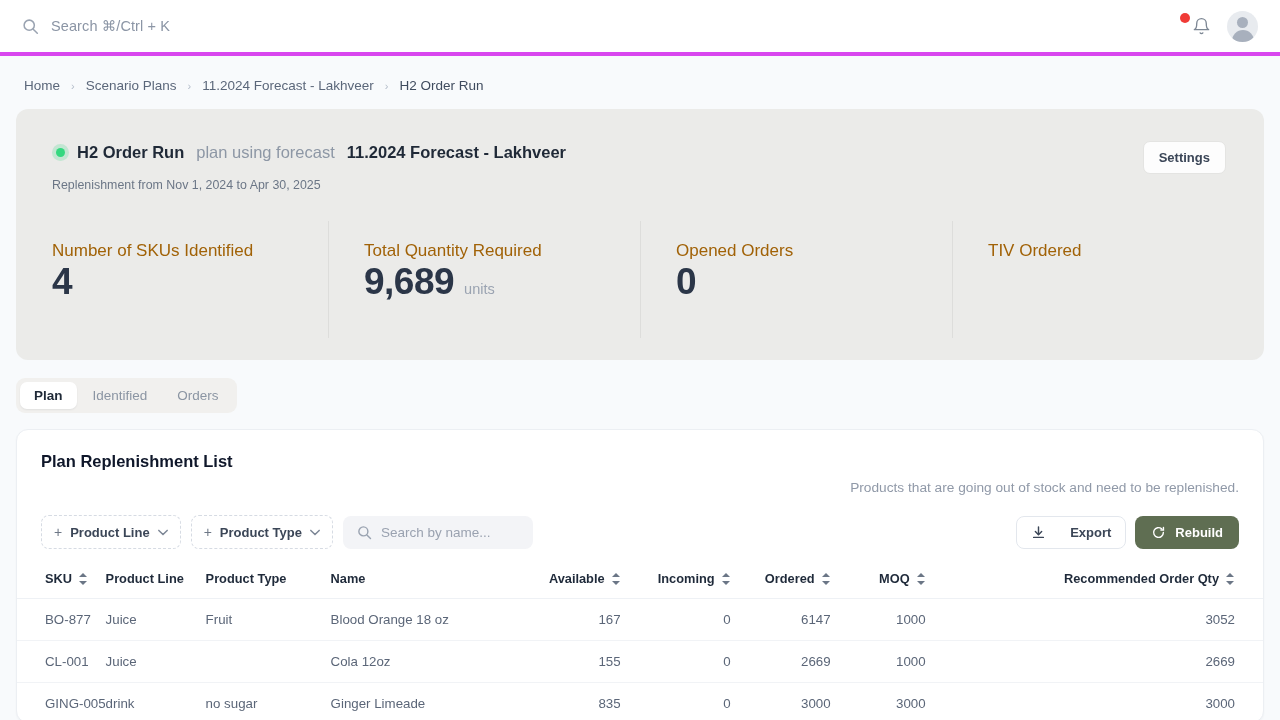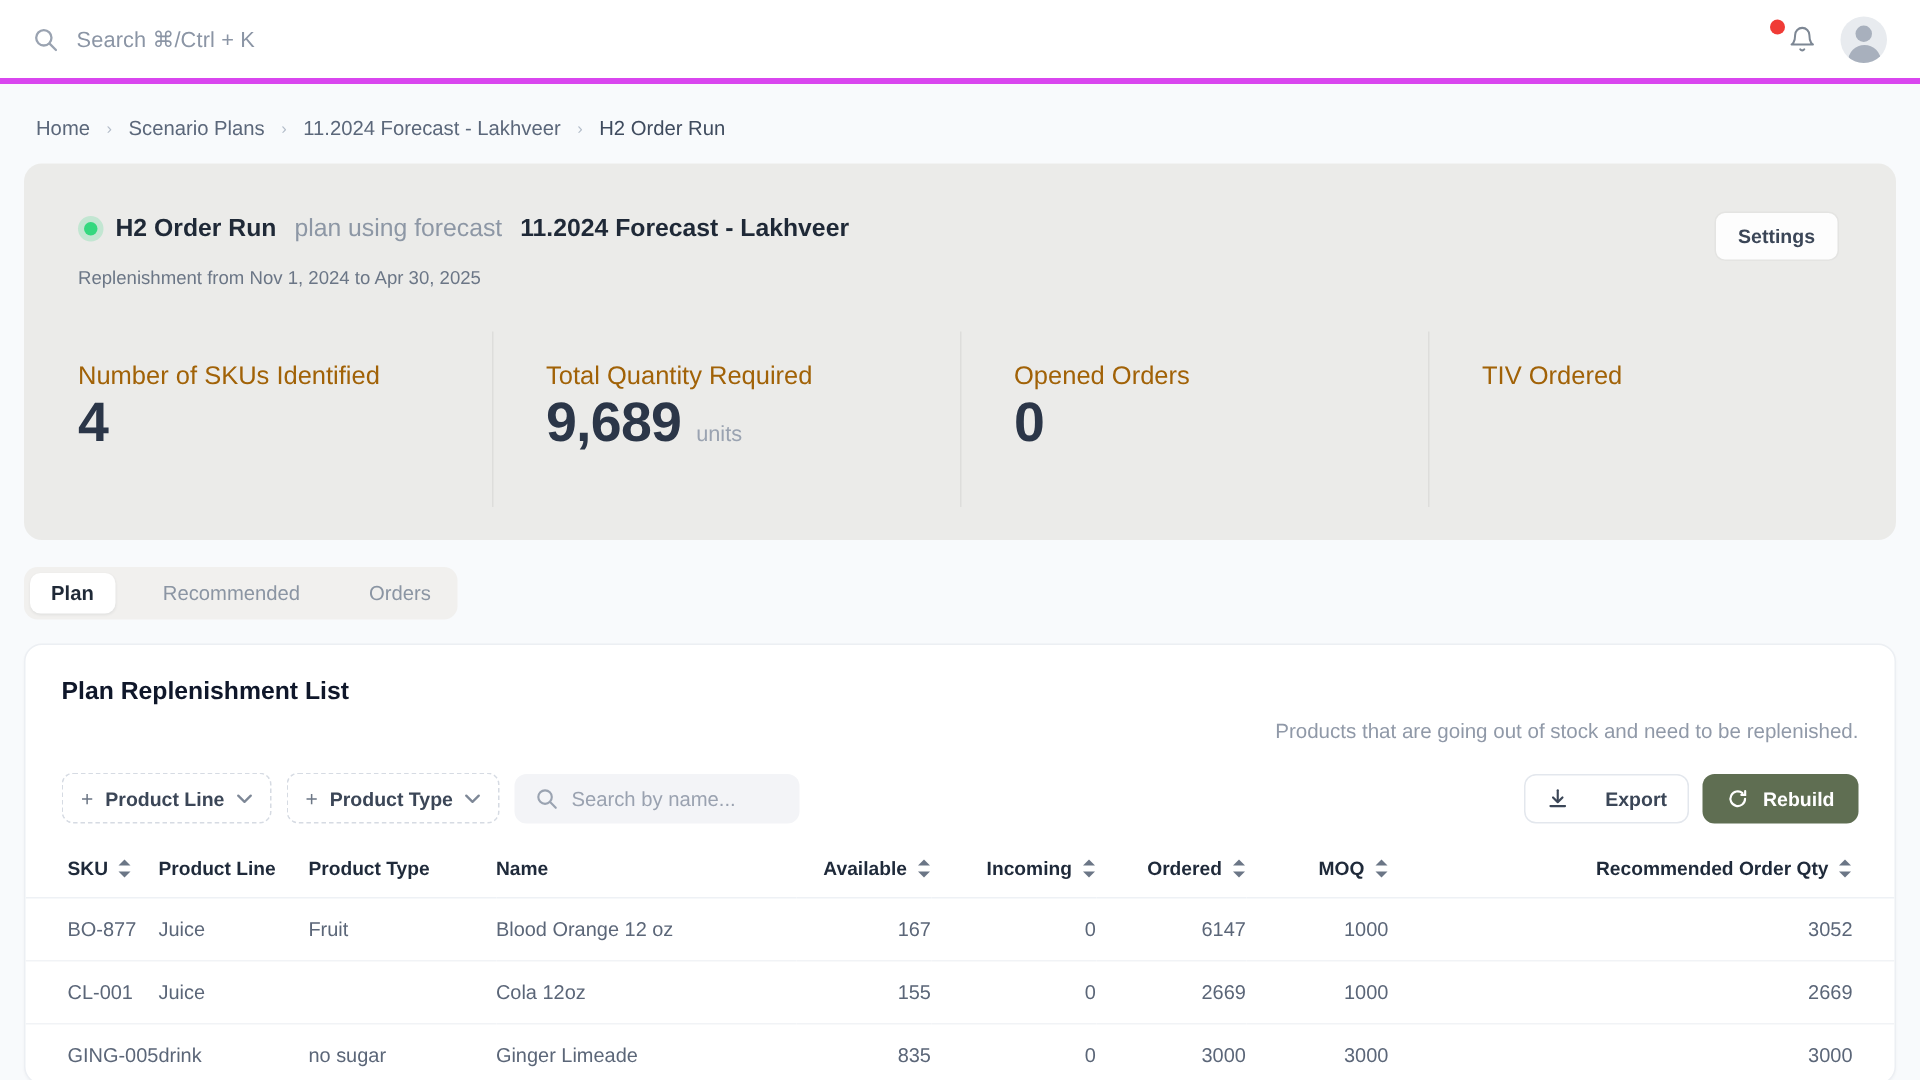--- a/index.html
+++ b/index.html
@@ -105,21 +105,21 @@
   .stat-label { font-size: 17px; color: #a16207; margin-bottom: 0; }
   .stat-value {
     font-size: 37px; font-weight: 700; color: #2b3648;
     letter-spacing: -.5px; display: flex; align-items: baseline; gap: 10px;
   }
   .stat-unit { font-size: 14.5px; font-weight: 400; color: #9aa3b1; letter-spacing: 0; }
 
   
   .tabs {
     margin: 18px 16px 0 16px;
-    display: inline-flex; gap: 18px;
+    display: inline-flex; gap: 2px;
     background: #f1f0ee;
     border-radius: 9px; padding: 4px;
   }
   .tab {
     font-size: 13.5px; color: #8b95a3; font-weight: 400;
     padding: 6px 14px; border-radius: 7px; cursor: pointer;
     font-family: "Liberation Sans", sans-serif;
     border: none; background: transparent;
   }
   .tab.active {
@@ -291,21 +291,21 @@
     </div>
     <div class="stat">
       <div class="stat-label">TIV Ordered</div>
     </div>
   </div>
 </section>
 
 
 <div class="tabs">
   <button class="tab active">Plan</button>
-  <button class="tab">Recommended</button>
+  <button class="tab">Identified</button>
   <button class="tab">Orders</button>
 </div>
 
 
 <section class="panel">
   <div class="panel-head">
     <div class="panel-title">Plan Replenishment List</div>
     <div class="panel-sub">Products that are going out of stock and need to be replenished.</div>
   </div>
 
@@ -415,21 +415,21 @@
               <span class="sort-icon"></span>
             </span>
         </th>
       </tr>
     </thead>
     <tbody>
       <tr>
         <td class="c-sku">BO-877</td>
         <td class="c-line">Juice</td>
         <td class="c-type">Fruit</td>
-        <td class="c-name">Blood Orange 12 oz</td>
+        <td class="c-name">Blood Orange 18 oz</td>
         <td class="c-avail num">167</td>
         <td class="c-inc num">0</td>
         <td class="c-ord num">6147</td>
         <td class="c-moq num">1000</td>
         <td class="c-rec num">3052</td>
       </tr>
       <tr>
         <td class="c-sku">CL-001</td>
         <td class="c-line">Juice</td>
         <td class="c-type"></td>

